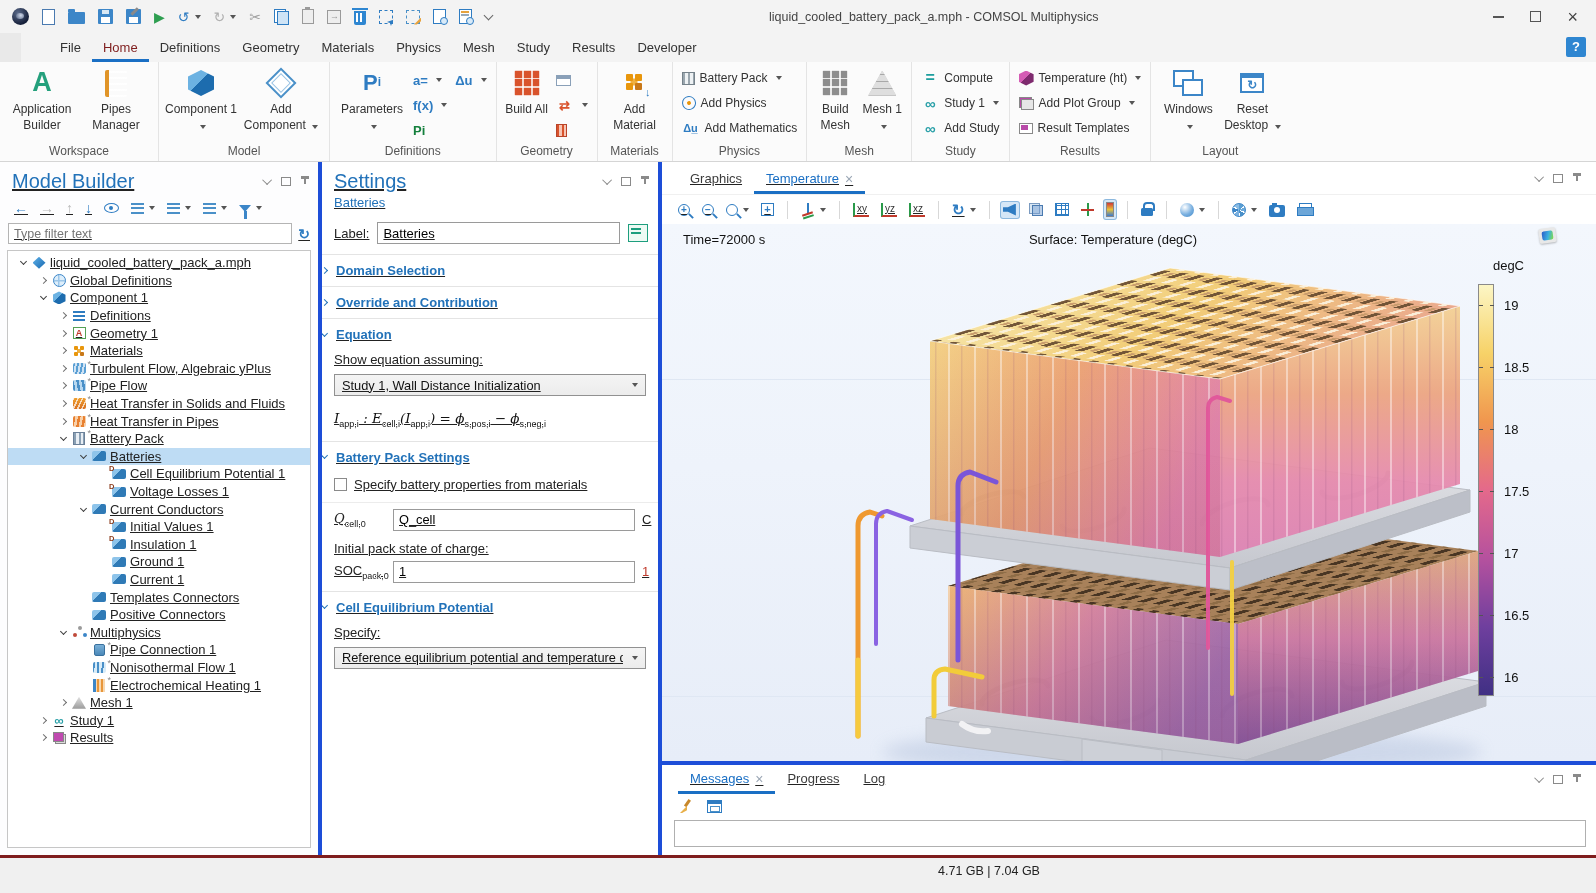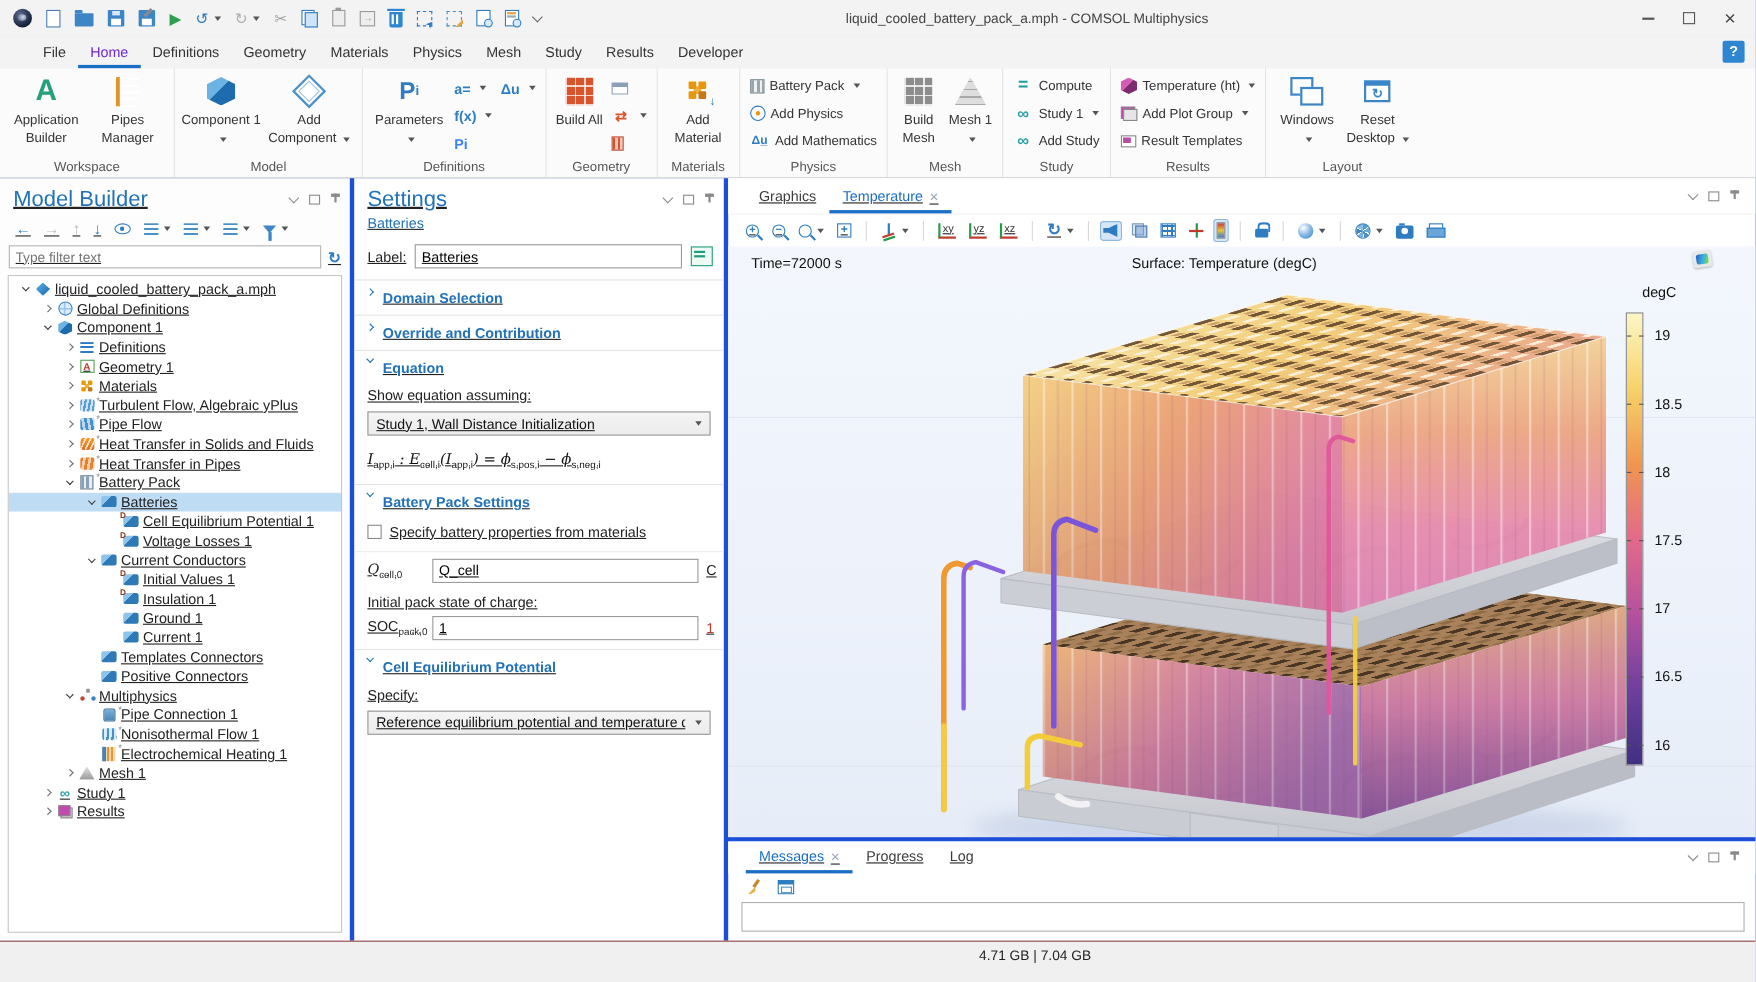--- a/index.html
+++ b/index.html
@@ -10,40 +10,40 @@
   .titlebar { height:33px; background:#f3f3f3; display:flex; align-items:center; padding:0 6px; }
   .qat { display:flex; align-items:center; gap:9px; padding-left:4px; }
   .qat .tbtn { display:flex; align-items:center; gap:2px; }
   .title-text { flex:1; text-align:center; color:#444; font-size:12.5px; padding-right:120px; }
   .winctl { display:flex; align-items:center; gap:26px; padding-right:12px; }
   .winctl span { color:#444; font-size:15px; line-height:1; cursor:default; }
   .wc-min { width:11px; height:2px; background:#555; display:inline-block; }
   .wc-max { width:11px; height:11px; border:1.5px solid #555; display:inline-block; }
 
   
-  .menubar { height:29px; background:#f3f3f3; display:flex; align-items:flex-end; padding:0 10px 0 28px; position:relative; }
+  .menubar { height:29px; background:#f3f3f3; display:flex; align-items:flex-end; padding:0 10px 0 28px; position:relative;margin-left:21px; }
   .menu-item { padding:5px 11px 7px; color:#333; font-size:13px; cursor:default; }
-  .menu-item.active { color:#6d28d9; border-bottom:3px solid #1a6fc4; padding-bottom:4px; }
+  .menu-item.active { color:#7f1d1d; border-bottom:3px solid #1a6fc4; padding-bottom:4px; }
   .help-btn { position:absolute; right:10px; top:4px; width:20px; height:20px; background:#2e86d1; color:#fff;
     text-align:center; line-height:20px; font-weight:bold; border-radius:2px; font-size:13px; }
 
   
   .ribbon { height:100px; background:#fbfbfb; border-bottom:1px solid #d5d5d5; display:flex; }
   .rgroup { display:flex; flex-direction:column; border-right:1px solid #e4e4e4; padding:2px 5px 0; }
   .rgroup-items { flex:1; display:flex; align-items:flex-start; }
   .rgroup-label { text-align:center; font-size:12px; color:#555; padding:1px 2px 3px; }
   .rbtn-big { display:flex; flex-direction:column; align-items:center; width:74px; padding-top:3px;
     font-size:12px; color:#333; text-align:center; line-height:1.3; cursor:default; }
   .rbtn-big .ricon { height:32px; display:flex; align-items:center; justify-content:center; margin-bottom:3px; }
   .rcol { display:flex; flex-direction:column; gap:5px; padding:6px 4px 0; }
   .rbtn-small { display:flex; align-items:center; gap:5px; font-size:12px; color:#333; height:20px; cursor:default; }
   .dd { width:0; height:0; border-left:3.5px solid transparent; border-right:3.5px solid transparent;
     border-top:4px solid #555; display:inline-block; margin-left:3px; }
   .blue-glyph { color:#2e7cc2; font-size:13px; font-weight:bold; }
-  .gray-glyph { color:#3b82f6; font-size:13px; font-weight:bold; }
+  .gray-glyph { color:#15803d; font-size:13px; font-weight:bold; }
 
   
   .ri-appbuilder::before { content:"A"; color:#24a07c; font-size:27px; font-weight:bold; }
   .ri-modelmgr { width:22px; height:27px; background:linear-gradient(180deg,#f2a93c,#d9871f); border-radius:2px;
     background-image:repeating-linear-gradient(0deg, rgba(255,255,255,.9) 0 2px, rgba(0,0,0,0) 2px 6px); border-left:4px solid #e09428; }
   .ri-comp { width:26px; height:26px; clip-path:polygon(50% 0,100% 25%,100% 75%,50% 100%,0 75%,0 25%);
     background:linear-gradient(135deg,#6cb2e2 0 45%,#1d6cae 45%); }
   .ri-addcomp { width:22px; height:22px; border:2px solid #4a90c8; transform:rotate(45deg); background:#fff;
     box-shadow:inset 0 0 0 2px #fff, inset 0 0 0 3px #9cc4e4; }
   .ri-params { color:#2e7cc2; font-size:22px; font-weight:bold; }
@@ -154,21 +154,21 @@
 
   
   .set-panel { width:336px; display:flex; flex-direction:column; background:#fff; }
   .set-sub { color:#2272b9; font-size:13px; padding:0 12px 8px; }
   .set-body { flex:1; overflow:hidden; }
   .set-row { display:flex; align-items:center; gap:8px; padding:4px 10px 10px 12px; }
   .set-row input { flex:1; height:22px; border:1px solid #9a9a9a; padding:0 5px; font-size:13px; font-family:"Liberation Sans",sans-serif; }
   .label-icon { width:20px; height:18px; border:1.5px solid #1d9e7e; background:#eefaf4; position:relative; flex:none; }
   .label-icon::before { content:""; position:absolute; left:2px; top:3px; width:10px; height:2px; background:#1d9e7e; box-shadow:0 4px 0 #1d9e7e; }
   .sec { border-top:1px solid #e4e4e4; }
-  .sec-head { display:flex; align-items:flex-start; gap:9px; padding:8px 12px; color:#2272b9; font-weight:bold; font-size:13px; cursor:default; }
+  .sec-head { display:flex; align-items:center; gap:9px; padding:8px 0; color:#2272b9; font-weight:bold; font-size:13px; cursor:default; }
   .sc-c { width:5px; height:5px; border-right:1.5px solid #2272b9; border-top:1.5px solid #2272b9; transform:rotate(45deg); }
   .sc-o { width:5px; height:5px; border-right:1.5px solid #2272b9; border-bottom:1.5px solid #2272b9; transform:rotate(45deg); margin-top:-3px; }
   .caption { padding:2px 12px 5px; color:#222; }
   .dropdown { margin:2px 12px 8px; height:22px; background:linear-gradient(#f4f4f4,#ececec); border:1px solid #919191;
     display:flex; align-items:center; padding:0 7px; gap:6px; cursor:default; }
   .dropdown .dtext { flex:1; white-space:nowrap; overflow:hidden; font-size:12.8px; color:#111; }
   .equation { padding:6px 12px 12px; font-size:13.5px; color:#111; }
   .equation i { font-family:"DejaVu Serif", serif; }
   .equation sub { font-size:9px; }
   .chk-row { display:flex; align-items:center; gap:7px; padding:4px 12px 10px; }
@@ -248,21 +248,21 @@
   .cb-bar { position:absolute; left:18px; top:0; width:16px; height:412px; border:1px solid #8a8a8a; }
   .cb-tickmark { position:absolute; width:4px; height:1px; background:#555; }
   .cb-label { position:absolute; left:44px; font-size:13px; color:#111; transform:translateY(-50%); }
 
   
   .msg-panel { background:#fff; height:90px; margin-top:4px; display:flex; flex-direction:column; }
   .msg-toolbar { display:flex; align-items:center; gap:10px; padding:3px 0 2px 14px; }
   .msg-box { margin:2px 10px 8px 12px; height:32px; border:1px solid #b0b0b0; background:#fff; }
 
   
-  .statusbar { height:38px; background:#f0f0f0; border-top:1px solid #7f1d1d; }
+  .statusbar { height:38px; background:#f0f0f0; border-top:3px solid #7f1d1d;padding-left:48px; }
   .statusbar .mem { margin-left:286px; width:1310px; text-align:center; padding-top:6px; font-size:12.5px; color:#222; }
 
   
   .q-app { width:17px; height:17px; border-radius:50%; background:radial-gradient(circle at 35% 30%, #5a6a8a, #16203a 70%); position:relative; }
   .q-app::before { content:""; position:absolute; left:4px; top:5px; width:8px; height:6px; border-radius:50%; background:radial-gradient(circle at 60% 40%, #cfd8ea, #4a5a7a); }
   .q-new { width:13px; height:16px; border:1.5px solid #4a7ab0; background:#fff; }
   .q-open { position:relative; width:17px; height:12px; background:#3c86c8; border-radius:1px; margin-top:3px; }
   .q-open::before { content:""; position:absolute; left:0; top:-3px; width:7px; height:3px; background:#3c86c8; border-radius:1px 1px 0 0; }
   .q-save { position:relative; width:15px; height:15px; background:#3c86c8; border-radius:1px; }
   .q-save::before { content:""; position:absolute; left:3px; bottom:1px; width:9px; height:6px; background:#fff; }

